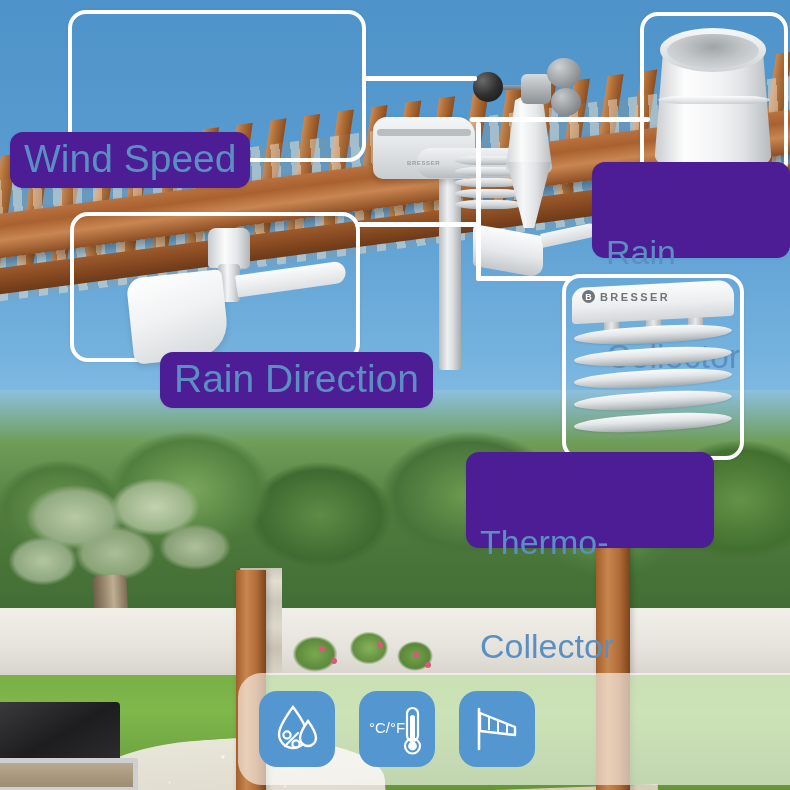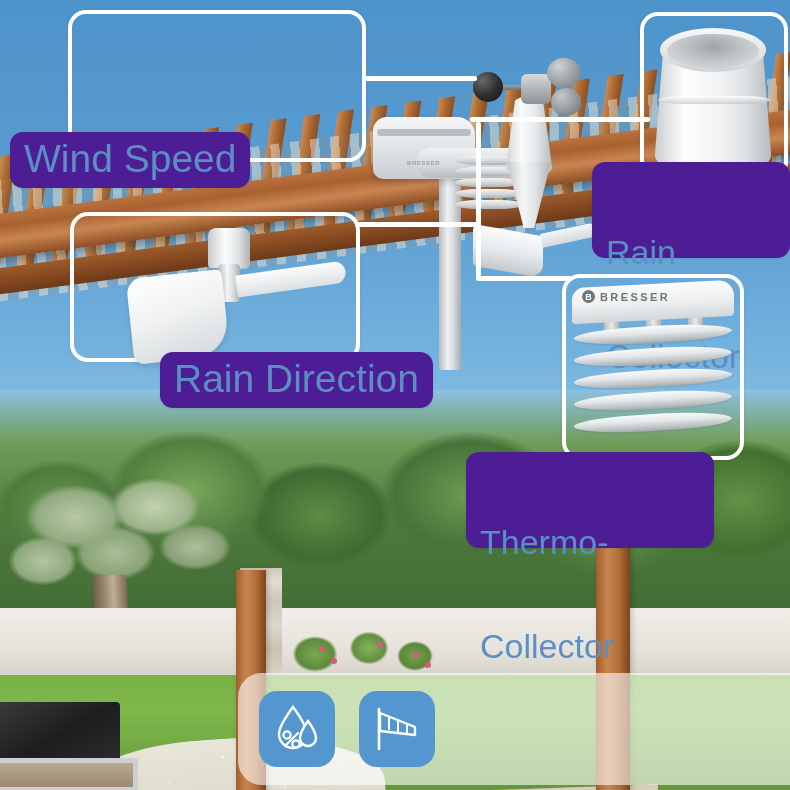--- a/index.html
+++ b/index.html
@@ -461,20 +461,29 @@
     <div class="tile">
       <svg width="56" height="56" viewBox="0 0 56 56">
         <path d="M24 6 C24 6 10 24 10 33 a14 14 0 0 0 28 0 C38 24 24 6 24 6 Z" fill="none" stroke="#fff" stroke-width="2.4"></path>
         <path d="M39 20 C39 20 31 31 31 37 a8 8 0 0 0 16 0 C47 31 39 20 39 20 Z" fill="#5396d0" stroke="#fff" stroke-width="2.4"></path>
         <circle cx="18" cy="34" r="3.6" fill="none" stroke="#fff" stroke-width="2.2"></circle>
         <circle cx="27" cy="43" r="3.6" fill="none" stroke="#fff" stroke-width="2.2"></circle>
         <line x1="16" y1="45" x2="29" y2="32" stroke="#fff" stroke-width="2.2" stroke-linecap="round"></line>
       </svg>
     </div>
 
+    <div class="tile">
+      <svg width="60" height="56" viewBox="0 0 60 56">
+        <text x="2" y="32" font-family="Liberation Sans, sans-serif" font-size="15" fill="#fff">°C/°F</text>
+        <rect x="40" y="7" width="11" height="33" rx="5.5" fill="none" stroke="#fff" stroke-width="2.2"></rect>
+        <circle cx="45.5" cy="45" r="7.5" fill="none" stroke="#fff" stroke-width="2.2"></circle>
+        <rect x="43" y="14" width="5" height="26" rx="2.5" fill="#fff"></rect>
+        <circle cx="45.5" cy="45" r="4.4" fill="#fff"></circle>
+      </svg>
+    </div>
 
 
     <div class="tile">
       <svg width="56" height="56" viewBox="0 0 56 56">
         <line x1="10" y1="8" x2="10" y2="48" stroke="#fff" stroke-width="2.6" stroke-linecap="round"></line>
         <path d="M11 12 L46 26 L46 34 L11 30 Z" fill="none" stroke="#fff" stroke-width="2.4" stroke-linejoin="round"></path>
         <line x1="20" y1="15.5" x2="20" y2="29" stroke="#fff" stroke-width="2"></line>
         <line x1="29" y1="19" x2="29" y2="31" stroke="#fff" stroke-width="2"></line>
         <line x1="38" y1="22.5" x2="38" y2="32.5" stroke="#fff" stroke-width="2"></line>
       </svg>

